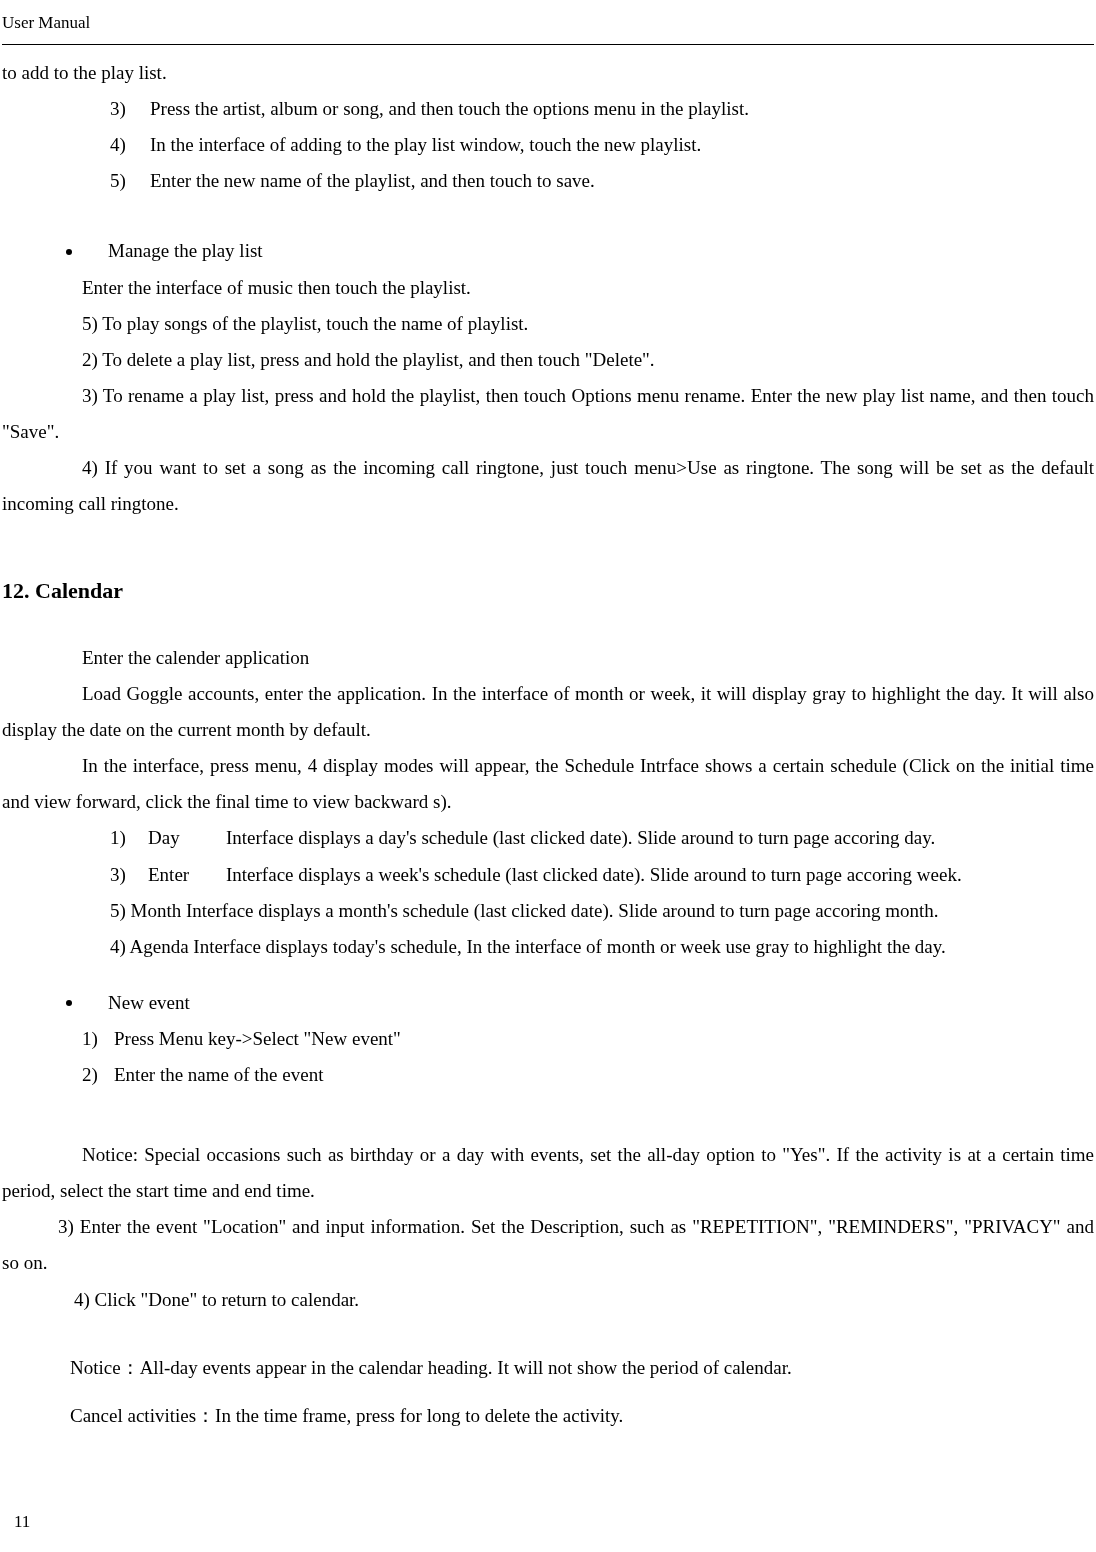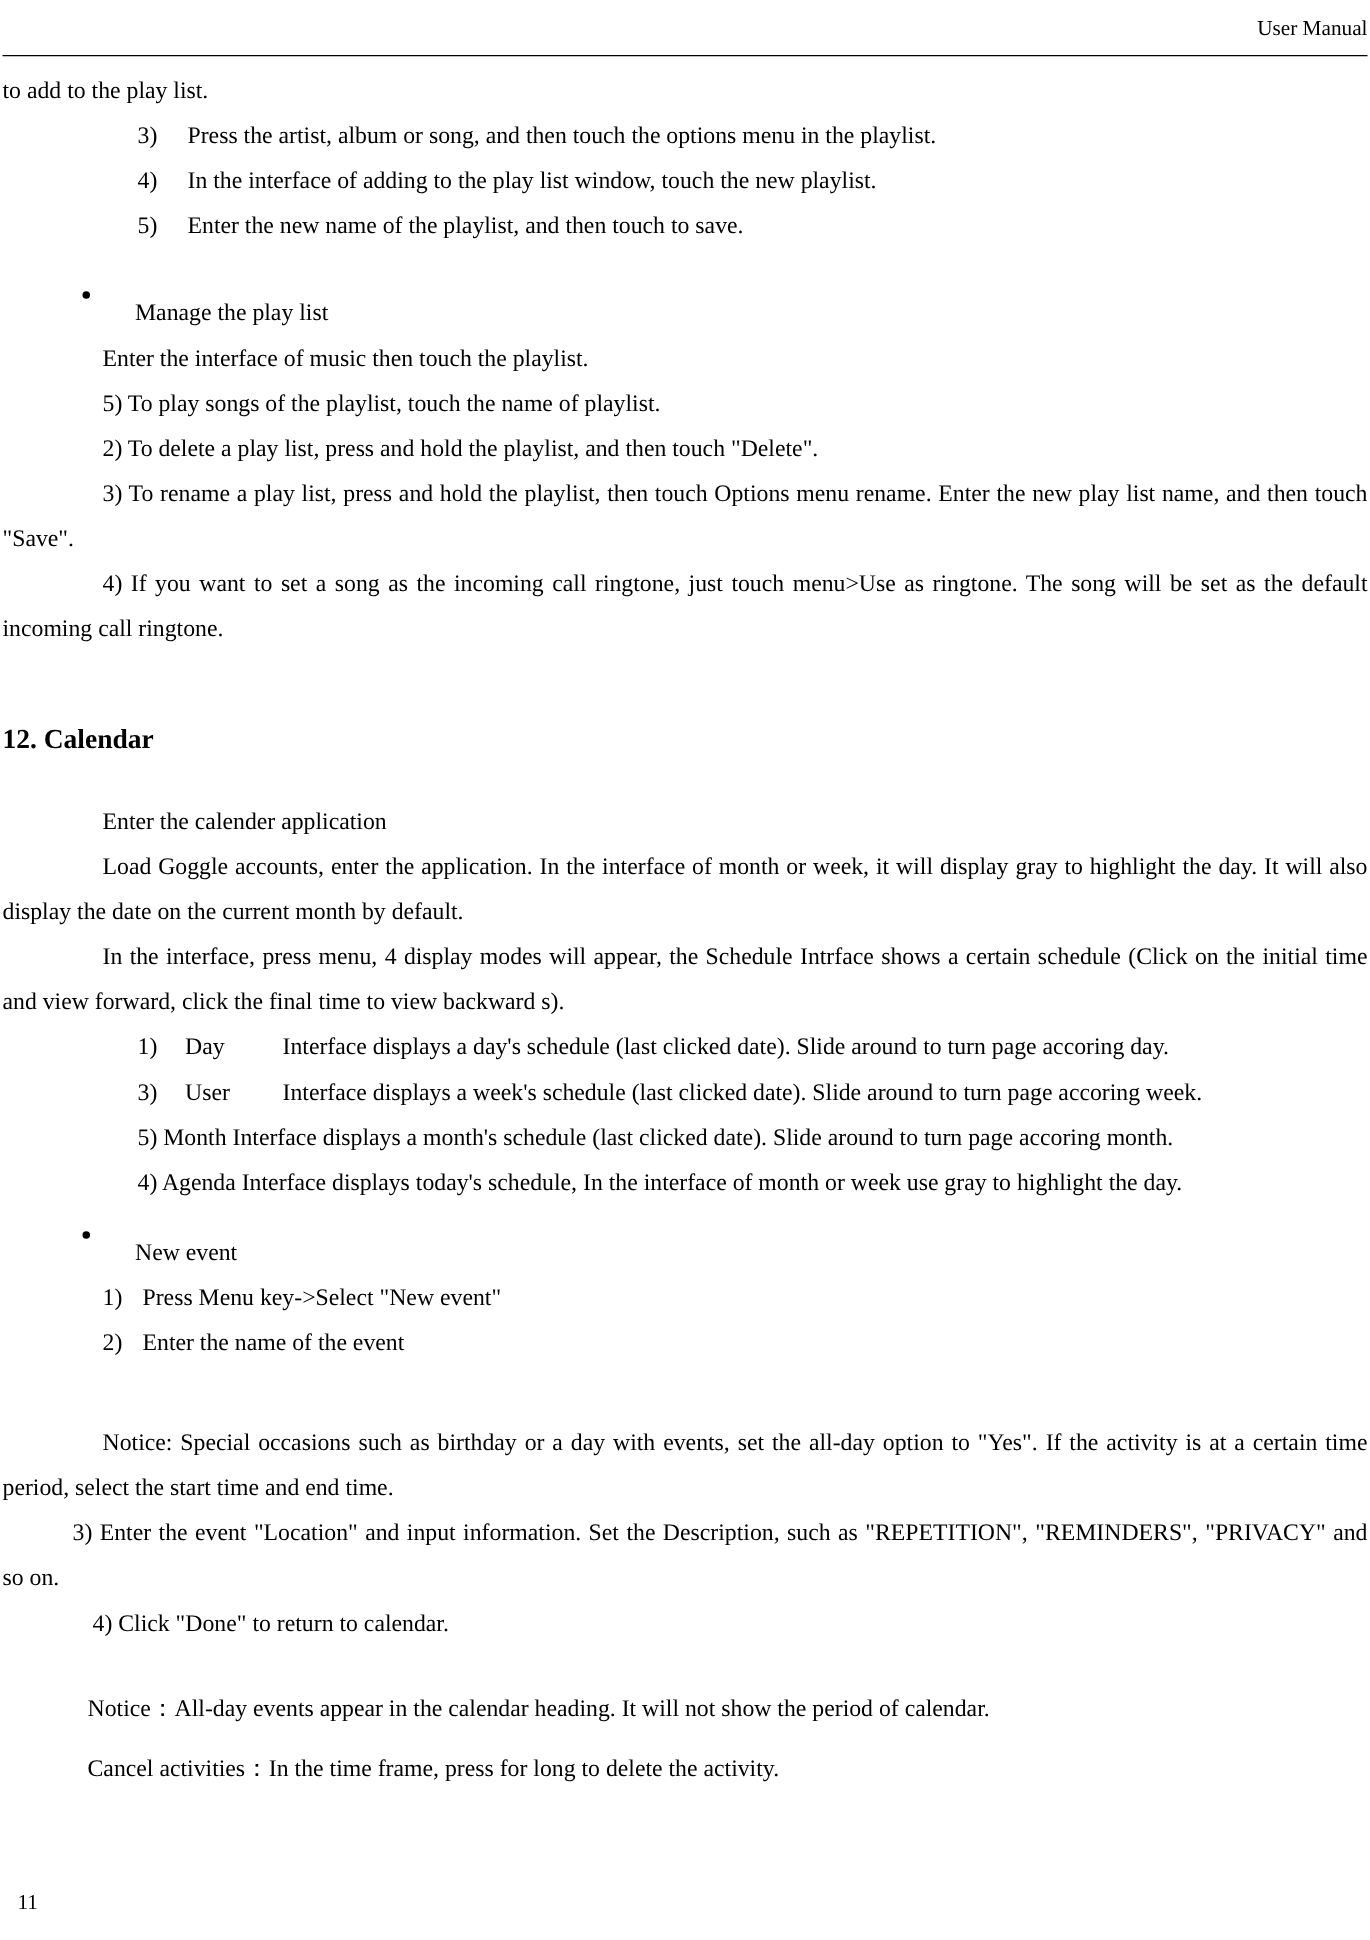--- a/index.html
+++ b/index.html
@@ -12,41 +12,42 @@
       min-height: 1552px;
       margin: 0;
       padding: 0;
       box-sizing: border-box;
       position: relative;
     }
     .page {
       padding: 12px 2px 0 2px;
     }
     .header {
-      text-align: right;
+      text-align: left;
       font-size: 17px;
       line-height: 1.3;
       padding-bottom: 4px;
     }
     hr.hdr-rule {
       border: none;
       border-top: 1.5px solid #000;
       margin: 6px 0 10px 0;
     }
     .first {
       margin: 0;
     }
     .num-list { margin: 0; }
     .num-list .row {
       display: flex;
       padding-left: 108px;
     }
     .num-list .num { width: 40px; flex-shrink: 0; }
     .bullet-row {
       display: flex;
+      align-items: center;
       padding-left: 64px;
     }
     .bullet-row .dot {
       width: 6px; height: 6px; border-radius: 50%;
       background: #000; margin-right: 36px; flex-shrink: 0;
       margin-top: 0;
     }
     .para-indent2 {
       text-indent: 80px;
       text-align: justify;
@@ -133,21 +134,21 @@
   <p class="para-indent2">In the interface, press menu, 4 display modes will appear, the Schedule Intrface shows a certain schedule (Click on the initial time and view forward, click the final time to view backward s).</p>
 
   <div class="cal-list">
     <div class="row">
       <span class="num">1)</span>
       <span class="kw">Day</span>
       <span class="txt">Interface displays a day's schedule (last clicked date). Slide around to turn page accoring day.</span>
     </div>
     <div class="row">
       <span class="num">3)</span>
-      <span class="kw">User</span>
+      <span class="kw">Enter</span>
       <span class="txt">Interface displays a week's schedule (last clicked date). Slide around to turn page accoring week.</span>
     </div>
   </div>
   <p class="hang" style="padding-left:0; text-indent:108px;">5)    Month     Interface  displays  a  month's  schedule  (last  clicked  date).  Slide  around  to  turn  page  accoring month.</p>
   <p class="hang" style="padding-left:0; text-indent:108px;">4)    Agenda      Interface displays today's schedule, In the interface of month or week use gray to highlight the day.</p>
 
   <div class="spacer-half"></div>
 
   <div class="bullet-row">
     <span class="dot"></span>

